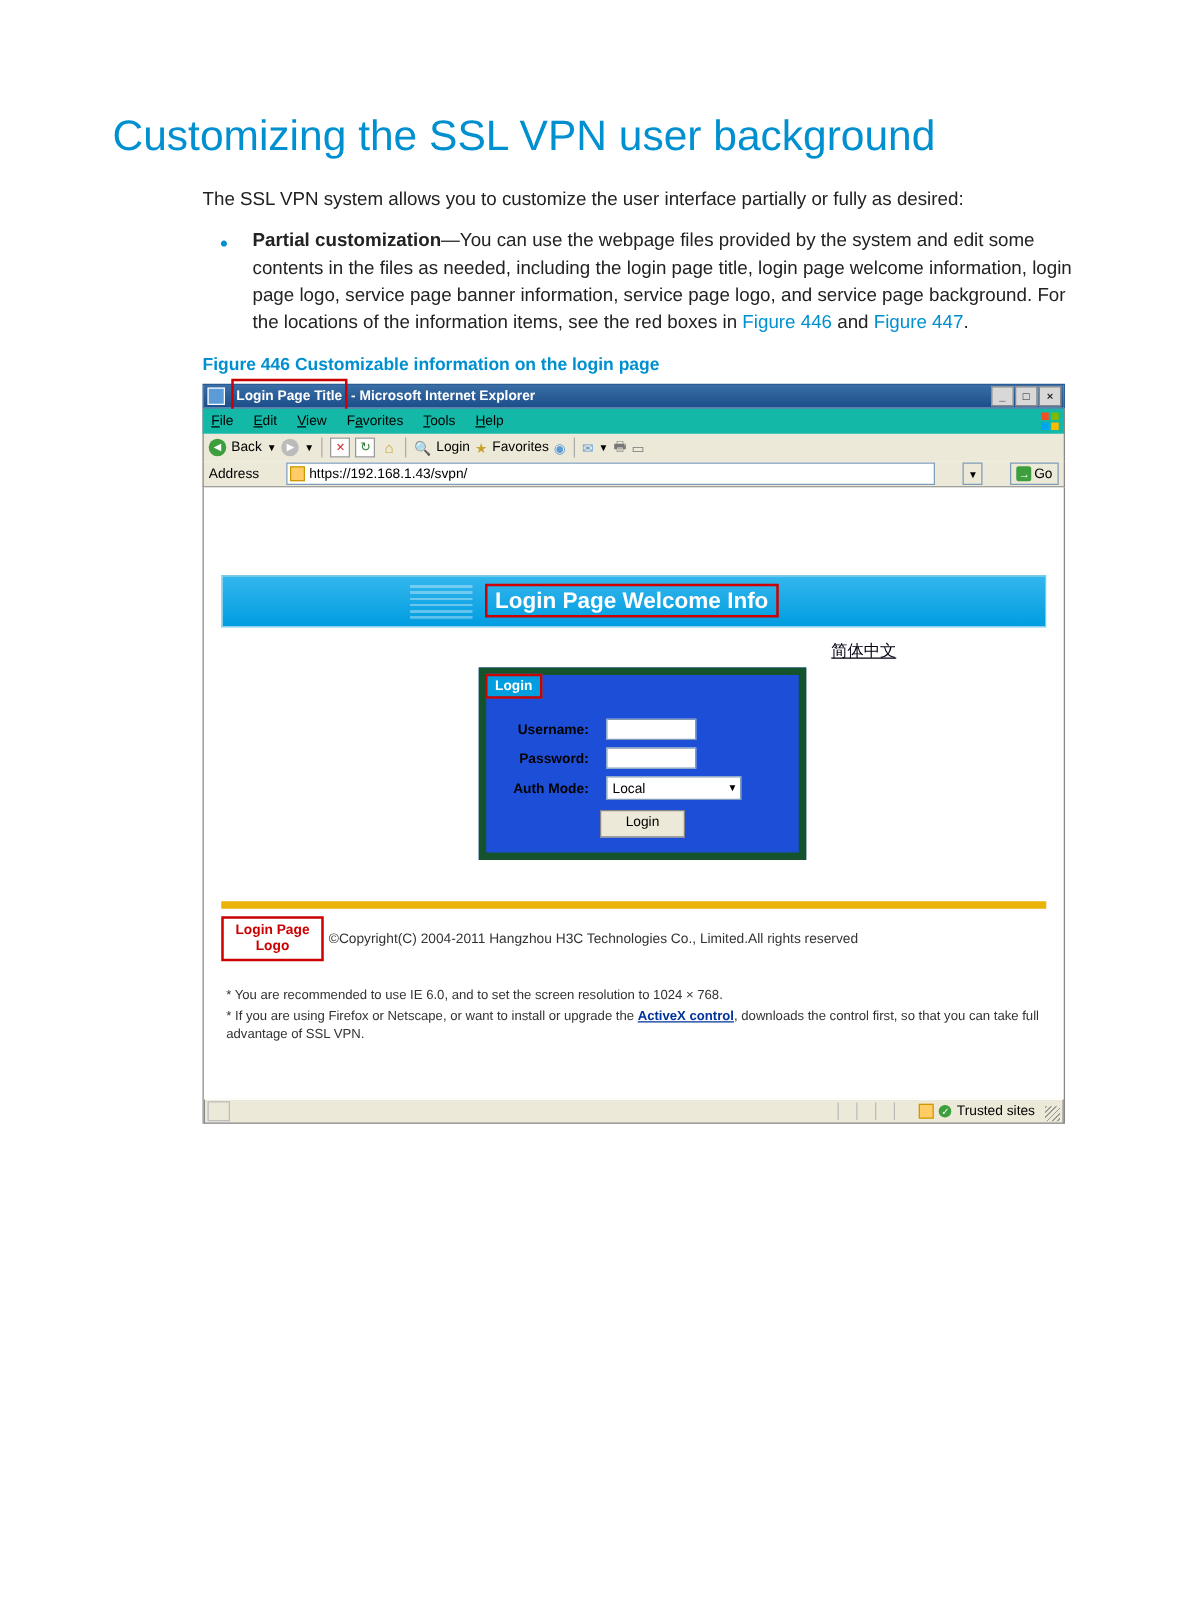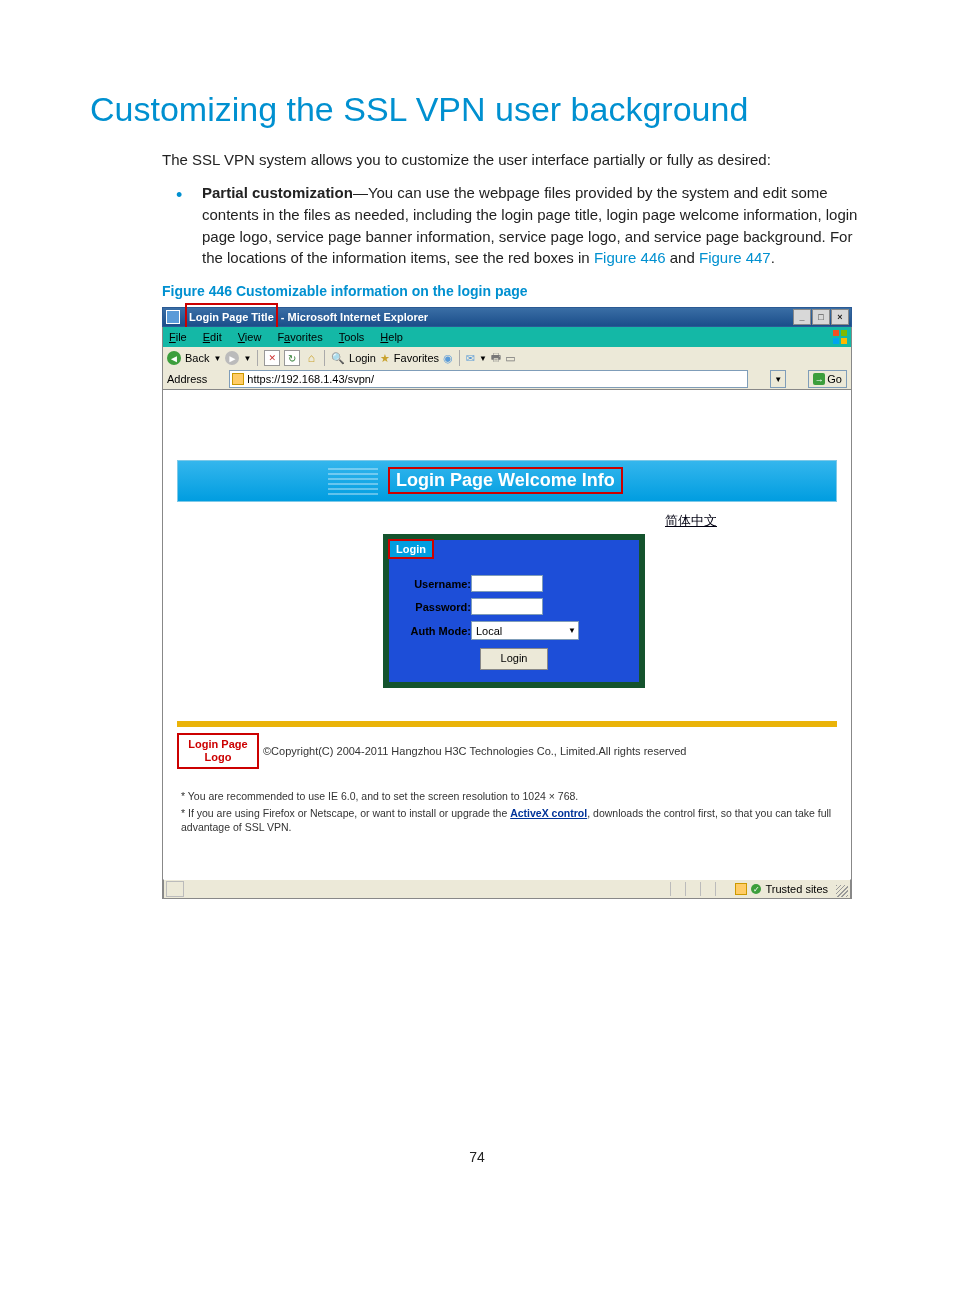--- a/index.html
+++ b/index.html
@@ -46,21 +46,21 @@
   .topspace{height:70px}
   .banner{margin:0 14px;height:40px;background:linear-gradient(#34b6ed,#009de0);position:relative;border:1px solid #7ec9e8}
   .banner .stripes{position:absolute;left:150px;top:6px;width:50px;height:28px;opacity:.35;background:repeating-linear-gradient(0deg,#fff 0 2px,transparent 2px 5px)}
   .banner .welcome{position:absolute;left:210px;top:6px;padding:1px 6px;border:2px solid #c00;color:#fff;font-size:18px;font-weight:bold;font-family:Arial}
   .langrow{margin:10px 14px 4px 14px;text-align:right;padding-right:120px}
   .langlink{color:#001;text-decoration:underline;font-size:13px}
 
   .loginform{width:250px;margin:2px 0 0 220px;border:6px solid #14532d;background:#1d4ed8}
   .loginhead{background:#009de0;color:#fff;font-size:11px;font-weight:bold;padding:2px 6px;border:2px solid #c00;display:inline-block;margin:-1px 0 0 -1px}
   .loginbody{padding:10px 16px 12px 16px}
-  .lrow{display:flex;align-items:center;margin:6px 0;gap:0}
+  .lrow{display:flex;align-items:center;margin:6px 0;gap:14px}
   .llab{width:66px;text-align:right;font-size:11px;font-weight:bold}
   .linp{width:70px;height:15px;border:1px solid #7f9db9;background:#fff}
   .lsel{width:100px;height:17px;border:1px solid #7f9db9;display:flex;align-items:center;justify-content:space-between;padding:0 2px 0 4px;font-size:11px;background:#fff}
   .lsel .dd{font-size:8px}
   .loginbtn{width:66px;height:20px;border:1px solid #888;background:#ece9d8;margin:8px auto 0 auto;display:block;text-align:center;font-size:11px;line-height:18px}
 
   .footerbar{margin:33px 14px 0 14px;border-top:6px solid #eab308;padding:6px 0 6px 0;display:flex;align-items:center;font-size:11px;color:#333}
   .logobox{width:78px;height:32px;border:2px solid #c00;color:#c00;font-weight:bold;font-size:11px;display:flex;align-items:center;justify-content:center;text-align:center;line-height:1.15;margin-right:4px}
 
   .smallnotes{margin:14px 18px 0 18px;font-size:10.5px;color:#333;line-height:1.4}
@@ -217,14 +217,13 @@
         <div class="sbzone">
           <span class="slock"></span>
           <span class="sshield">✓</span>
           <span>Trusted sites</span>
         </div>
         <span class="grip"></span>
       </div>
     </div>
   </div>
 
-  <div class="pagenum">74</div>
 </div>
 
 </body></html>

